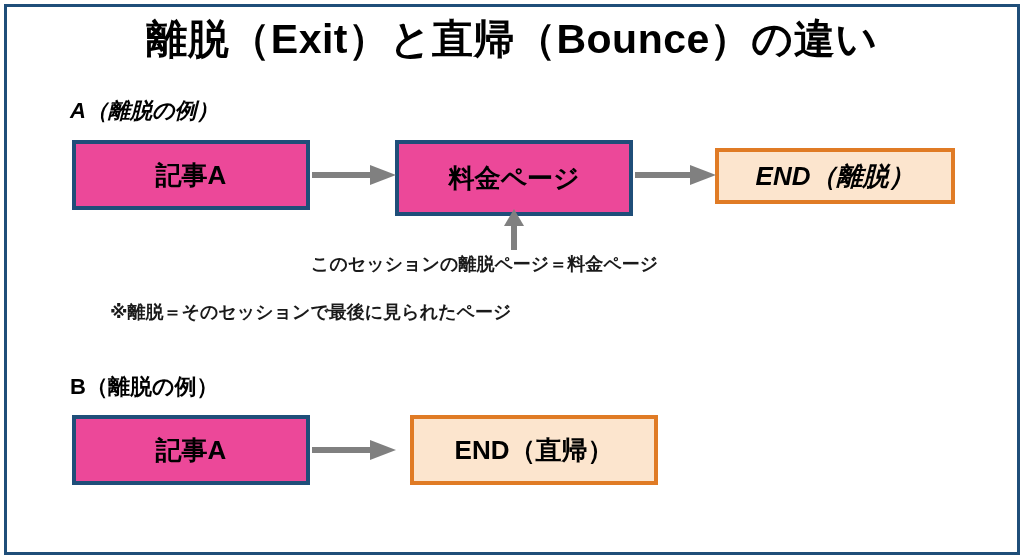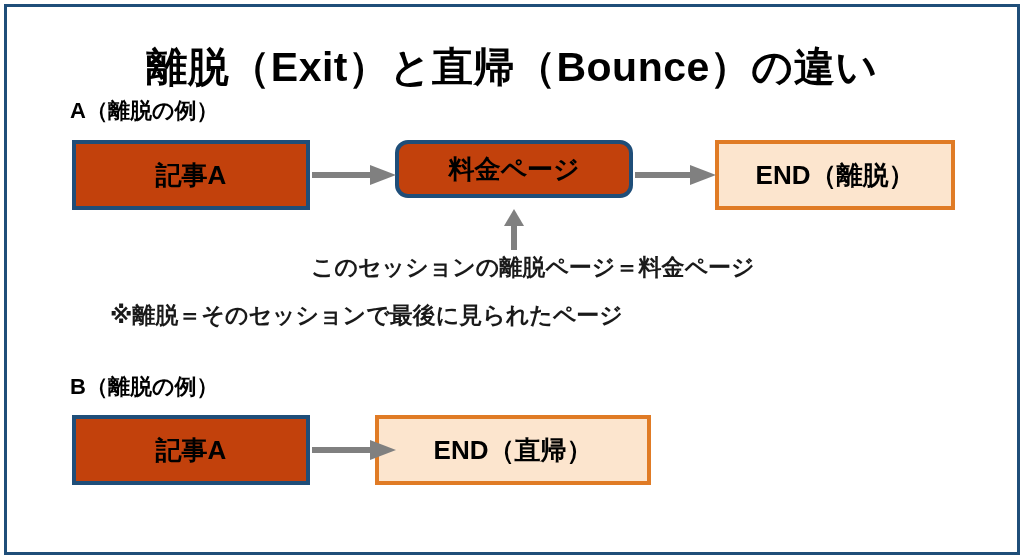--- a/index.html
+++ b/index.html
@@ -37,81 +37,80 @@
     position: absolute;
     left: 0;
     top: 12px;
     width: 1024px;
     text-align: center;
     font-size: 41px;
     font-weight: bold;
     color: #000000;
     letter-spacing: 0.5px;
     white-space: nowrap;
-    margin-top: 28px;
   }
 
   
   .section-heading {
     position: absolute;
     font-size: 22px;
     font-weight: bold;
     color: #000000;
     white-space: nowrap;
   }
-  #heading-a { left: 70px; top: 96px; }
+  #heading-a { left: 70px; top: 96px; font-style: italic; }
   #heading-b { left: 70px; top: 372px; }
 
   
   .node {
     position: absolute;
     box-sizing: border-box;
     display: flex;
     align-items: center;
     justify-content: center;
     font-size: 26px;
     font-weight: bold;
     color: #000000;
     white-space: nowrap;
   }
   .node.blue {
     border: 4px solid #1f4e79;
-    background: #c2410c;
+    background: #ec4899;
   }
   .node.orange {
     border: 4px solid #e07b25;
     background: #fce5ce;
   }
 
   #node-article-a   { left: 72px;  top: 140px; width: 238px; height: 70px; }
-  #node-pricing     { left: 395px; top: 140px; width: 238px; height: 58px; border-radius: 13px; }
-  #node-end-exit    { left: 715px; top: 140px; width: 240px; height: 70px; }
+  #node-pricing     { left: 395px; top: 140px; width: 238px; height: 76px; }
+  #node-end-exit    { left: 715px; top: 148px; width: 240px; height: 56px; font-style: italic; }
   #node-article-b   { left: 72px;  top: 415px; width: 238px; height: 70px; }
-  #node-end-bounce  { left: 375px; top: 415px; width: 276px; height: 70px; }
+  #node-end-bounce  { left: 410px; top: 415px; width: 248px; height: 70px; }
 
   
   .arrow-h {
     position: absolute;
     height: 26px;
     display: block;
   }
   #arrow-a1 { left: 310px; top: 162px; width: 88px; }
   #arrow-a2 { left: 633px; top: 162px; width: 85px; }
   #arrow-b1 { left: 310px; top: 437px; width: 88px; }
 
   .arrow-v {
     position: absolute;
     width: 26px;
   }
   #arrow-up { left: 501px; top: 208px; height: 44px; }
 
   
   .caption {
     position: absolute;
-    font-size: 23px;
+    font-size: 18px;
     font-weight: bold;
     color: #1a1a1a;
     white-space: nowrap;
   }
   #caption-session { left: 311px; top: 252px; }
   #note-exit       { left: 70px;  top: 300px; margin-left: 40px; }
   #note-bounce     { left: 70px;  top: 502px; }
 </style>
 </head>
 <body>

